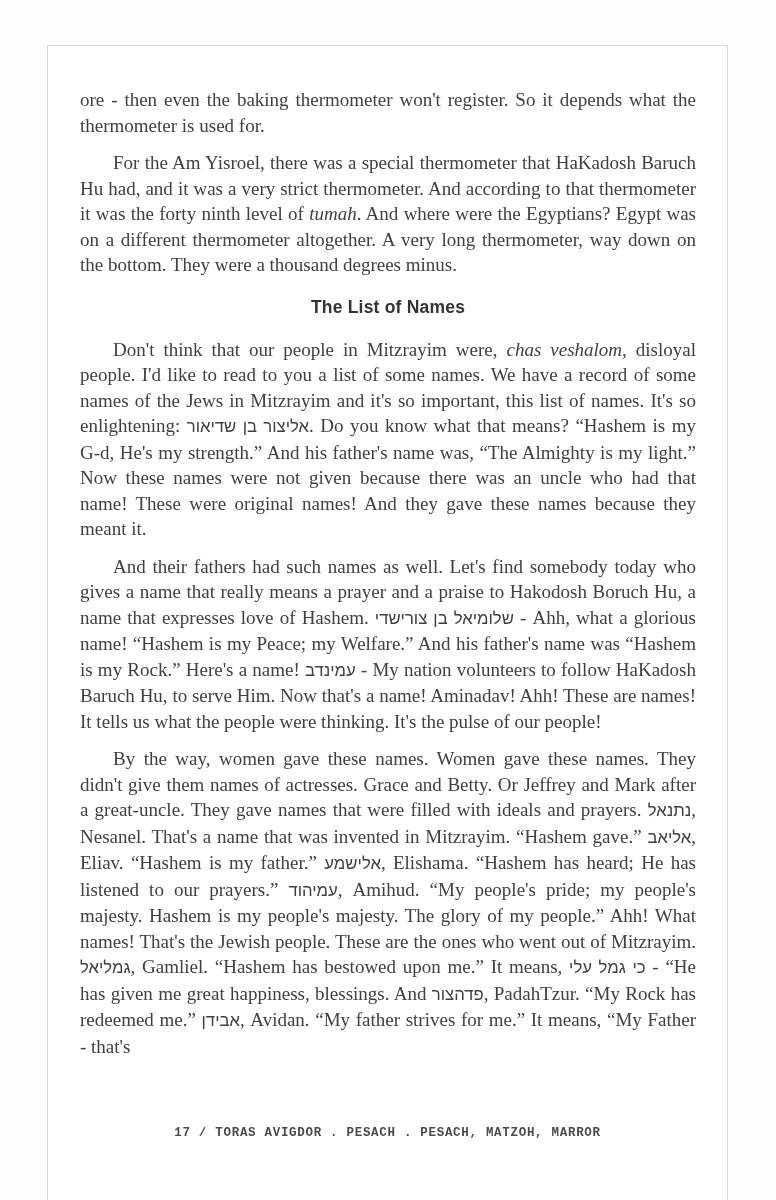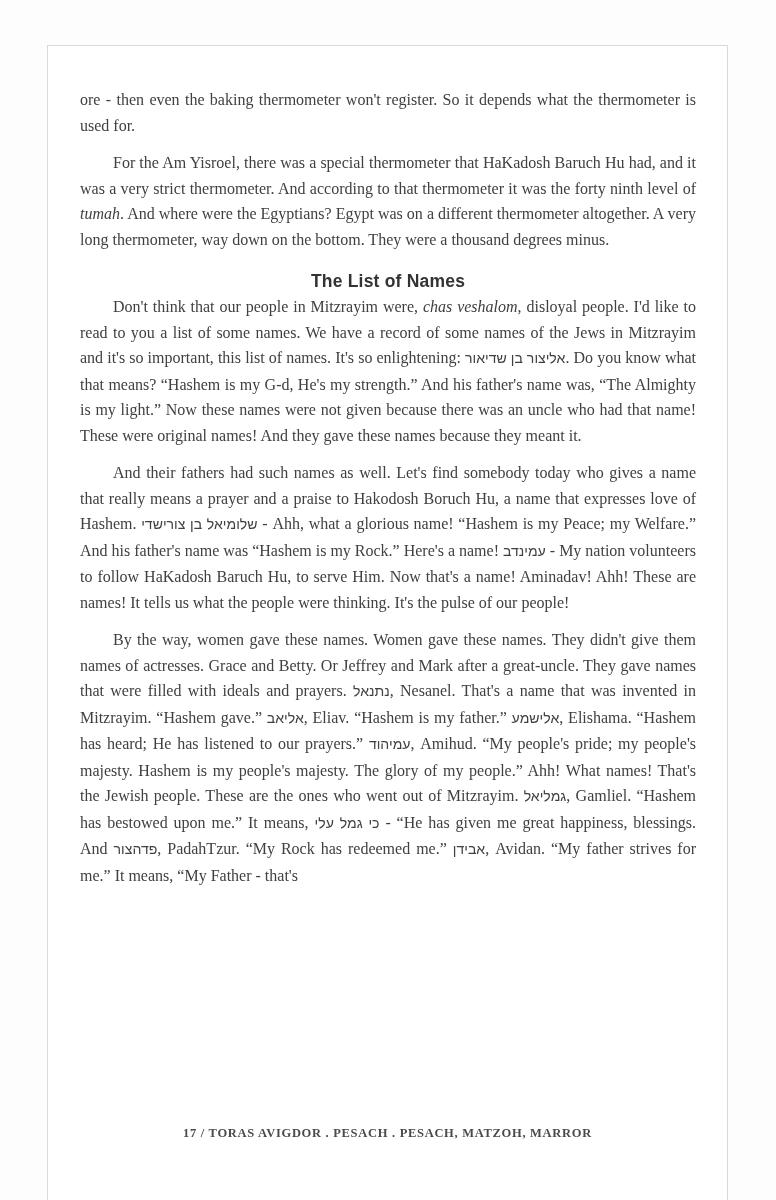--- a/index.html
+++ b/index.html
@@ -19,48 +19,48 @@
     height: 1210px;
     background: #ffffff;
     border: 1px solid #d9d9d9;
     box-sizing: border-box;
   }
   .content {
     padding: 41px 31px 0 32px;
   }
   .para {
     margin: 0 0 12px 0;
-    font-size: 16px;
+    font-size: 19px;
     line-height: 25.5px;
     color: #404040;
     text-align: justify;
   }
   .para.indent { text-indent: 33px; }
   .heading {
-    margin: 19px 0 2px 0;
+    margin: 19px 0 19px 0;
     font-family: "Liberation Sans", sans-serif;
     font-size: 17.5px;
     font-weight: 700;
     color: #333333;
     text-align: center;
     letter-spacing: 0.2px;
   }
   em { font-style: italic; margin-top: 24px; }
   .hebrew {
     font-family: Liberation Sans, sans-serif;
     font-size: 0.88em;
     unicode-bidi: isolate;
   }
   .footer {
     position: absolute;
     left: 0;
     right: 0;
     top: 1080px;
     text-align: center;
-    font-family: Liberation Serif, serif;
+    font-family: Liberation Mono, monospace;
     font-size: 12.5px;
     font-weight: 700;
     letter-spacing: 0.7px;
     color: #4a4a4a;
     white-space: nowrap;
   }
 </style>
 </head>
 <body>
 

